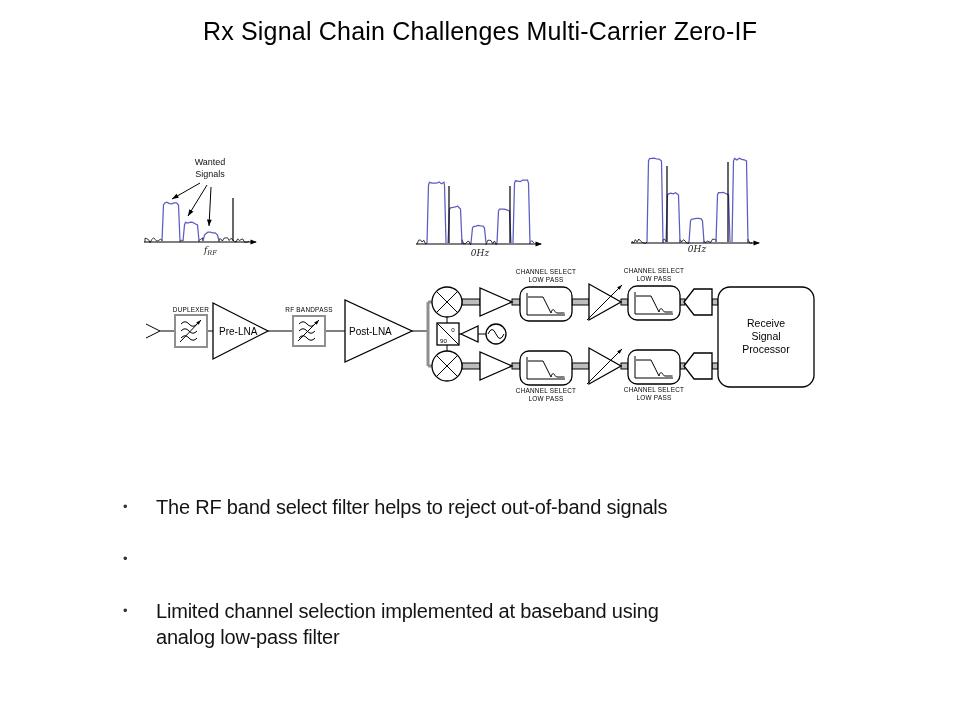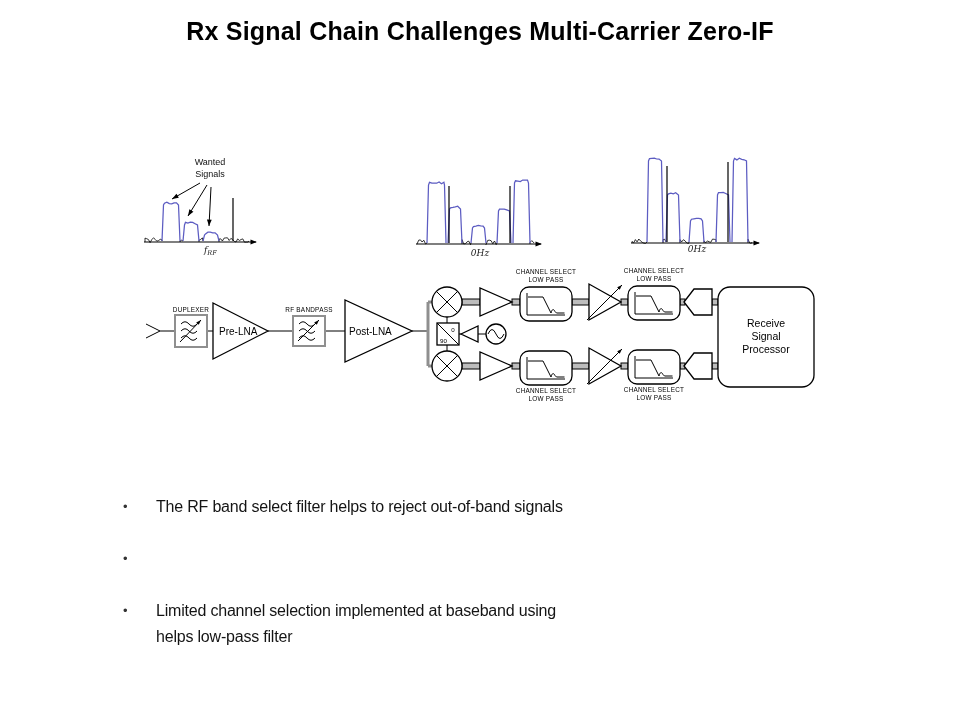--- a/index.html
+++ b/index.html
@@ -1,37 +1,37 @@
 <!DOCTYPE html>
 <html><head>
 <meta charset="utf-8">
 <style>
   html,body{margin:0;padding:0;background:#fff;}
   .slide{position:relative;width:960px;height:720px;background:#ffffff;overflow:hidden;
          font-family:"Liberation Sans",sans-serif;}
   .title{position:absolute;top:17px;left:0;width:100%;text-align:center;
-         font-size:25px;font-weight:bold;color:#000;letter-spacing:.2px;}
+         font-size:25px;font-weight:normal;color:#000;letter-spacing:.2px;}
   svg{position:absolute;overflow:visible;}
   svg text{font-family:"Liberation Sans",sans-serif;fill:#000;}
   .lbl-s{font-size:6.4px;letter-spacing:.25px;}
   .lbl-xs{font-size:6.2px;}
   .lbl-m{font-size:10px;}
   .lbl-rsp{font-size:10.5px;}
   .lbl-ann{font-size:9px;fill:#111;}
   .lbl-ax{font-size:9px;font-style:italic;font-family:"DejaVu Serif",serif;fill:#222;}
   .lbl-ax-sub{font-size:6.5px;font-style:italic;font-family:"DejaVu Serif",serif;fill:#222;}
   .blk{fill:#fff;stroke:#000;stroke-width:1.3;}
   .thin{fill:none;stroke:#000;stroke-width:1;}
   .grayblk{fill:#fff;stroke:#8f8f8f;stroke-width:2;}
   .bus{fill:#bdbdbd;stroke:#000;stroke-width:1;}
   .busline{stroke:#8f8f8f;stroke-width:3;fill:none;}
   .bullets{position:absolute;left:118px;top:494px;width:730px;color:#141414;}
   .bullet-row{display:flex;margin-bottom:26px;}
   .dot{flex:none;width:33px;font-size:13px;line-height:26px;color:#333;padding-left:5px;}
-  .bullet-text{font-size:16px;line-height:26px;white-space:pre-line;letter-spacing:-.2px;}
+  .bullet-text{font-size:20px;line-height:26px;white-space:pre-line;letter-spacing:-.2px;}
 </style>
 </head>
 <body>
 
 <div class="slide">
 
   <div class="title">Rx Signal Chain Challenges Multi-Carrier Zero-IF</div>
 
   <svg style="left:138px;top:146px" width="130" height="112" viewBox="0 0 130 112">
     <text class="lbl-ann" x="72" y="19" text-anchor="middle">Wanted</text>
@@ -214,17 +214,17 @@
     <div class="bullet-row">
       <span class="dot">•</span>
       <span class="bullet-text">The RF band select filter helps to reject out-of-band signals</span>
     </div>
     <div class="bullet-row">
       <span class="dot">•</span>
     </div>
     <div class="bullet-row">
       <span class="dot">•</span>
       <span class="bullet-text">Limited channel selection implemented at baseband using
-helps low-pass filter</span>
+analog low-pass filter</span>
     </div>
   </div>
 
 </div>
 
 </body></html>

